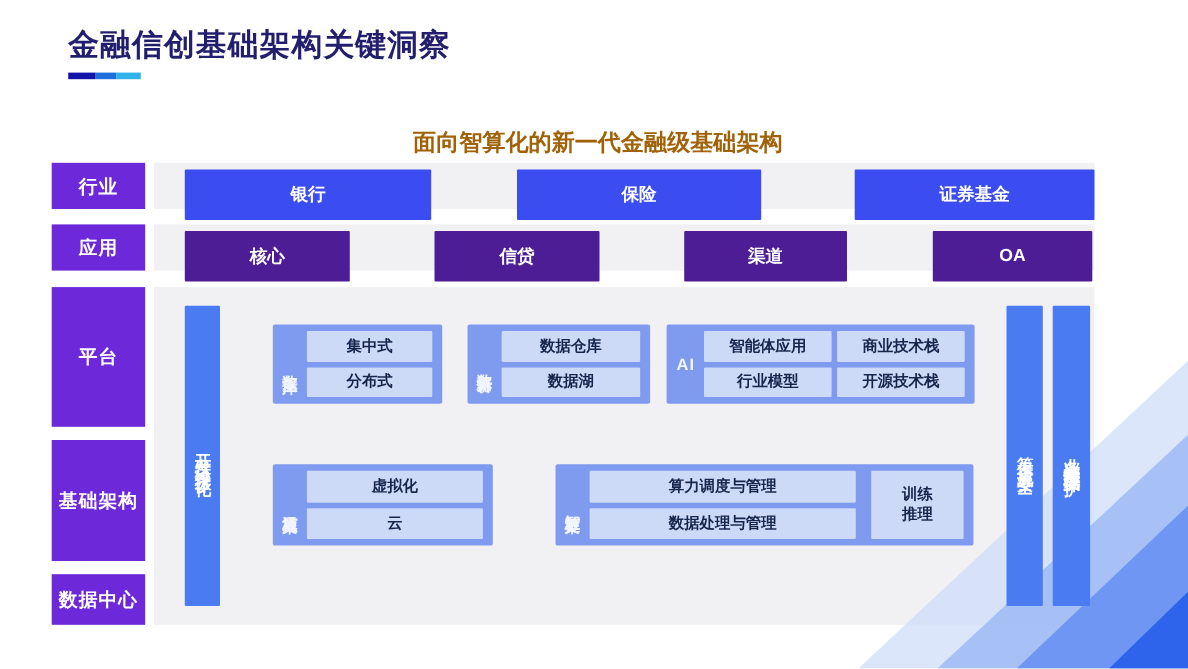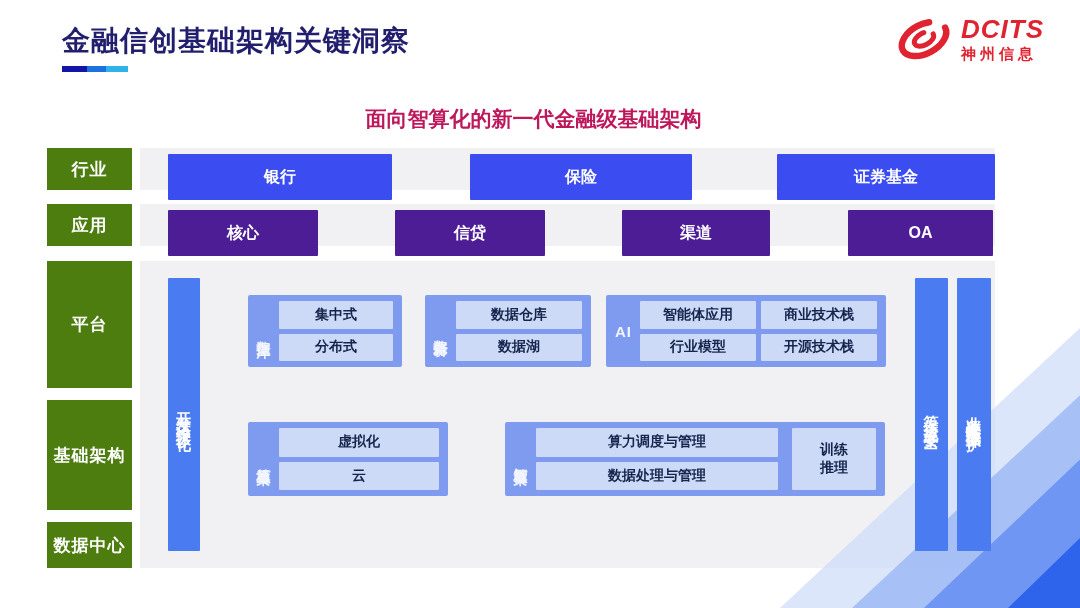--- a/index.html
+++ b/index.html
@@ -12,24 +12,24 @@
   .accent-bars span{display:block;height:6px;}
   .accent-b1{width:25px;background:#1414a8;}
   .accent-b2{width:19px;background:#1e70dd;}
   .accent-b3{width:22px;background:#2fb3e8;}
 
   .logo{position:absolute;right:36px;top:14px;display:flex;align-items:center;gap:8px;}
   .logo-text{display:flex;flex-direction:column;line-height:1.05;}
   .logo-brand{font-size:26px;font-weight:bold;font-style:italic;color:#e02330;letter-spacing:1px;}
   .logo-company{font-size:15px;font-weight:bold;color:#e02330;letter-spacing:4px;margin-top:2px;}
 
-  .subtitle{position:absolute;left:0;top:99px;width:1055px;text-align:center;font-size:21px;font-weight:bold;color:#be185d;margin:6px;}
+  .subtitle{position:absolute;left:0;top:99px;width:1055px;text-align:center;font-size:21px;font-weight:bold;color:#a16207;margin:16px;}
 
   
-  .layer-label{position:absolute;left:47px;width:85px;background:#4d7c0f;color:#ffffff;
+  .layer-label{position:absolute;left:47px;width:85px;background:#6d28d9;color:#ffffff;
     display:flex;align-items:center;justify-content:center;font-size:17px;font-weight:bold;letter-spacing:1px;}
 
   
   .gray-row{position:absolute;left:140px;width:855px;background:#f1f1f4;}
 
   
   .btn{position:absolute;height:46px;display:flex;align-items:center;justify-content:center;
     color:#ffffff;font-weight:bold;font-size:16px;border-radius:1px;}
   .btn-industry{background:#3b4cf0;}
   .btn-app{background:#4c1d95;}
@@ -67,32 +67,20 @@
 
 <div class="page">
 
   <h1 class="title">金融信创基础架构关键洞察</h1>
   <div class="accent-bars">
     <span class="accent-b1"></span>
     <span class="accent-b2"></span>
     <span class="accent-b3"></span>
   </div>
 
-  <div class="logo">
-    <svg width="58" height="50" viewBox="0 0 58 50">
-      <g transform="rotate(-28 29 25)">
-        <ellipse cx="29" cy="25" rx="24" ry="14.5" fill="none" stroke="#e02330" stroke-width="6.5" stroke-dasharray="104 18" stroke-linecap="round"></ellipse>
-        <ellipse cx="29" cy="25" rx="10.5" ry="6" fill="none" stroke="#e02330" stroke-width="5" stroke-dasharray="42 10" stroke-linecap="round"></ellipse>
-      </g>
-    </svg>
-    <div class="logo-text">
-      <span class="logo-brand">DCITS</span>
-      <span class="logo-company">神州信息</span>
-    </div>
-  </div>
 
   <div class="subtitle">面向智算化的新一代金融级基础架构</div>
 
   <div class="layer-label" style="top:148px;height:42px;">行业</div>
   <div class="layer-label" style="top:204px;height:42px;">应用</div>
   <div class="layer-label" style="top:261px;height:127px;">平台</div>
   <div class="layer-label" style="top:400px;height:110px;">基础架构</div>
   <div class="layer-label" style="top:522px;height:46px;">数据中心</div>
 
   <div class="gray-row" style="top:148px;height:42px;">

